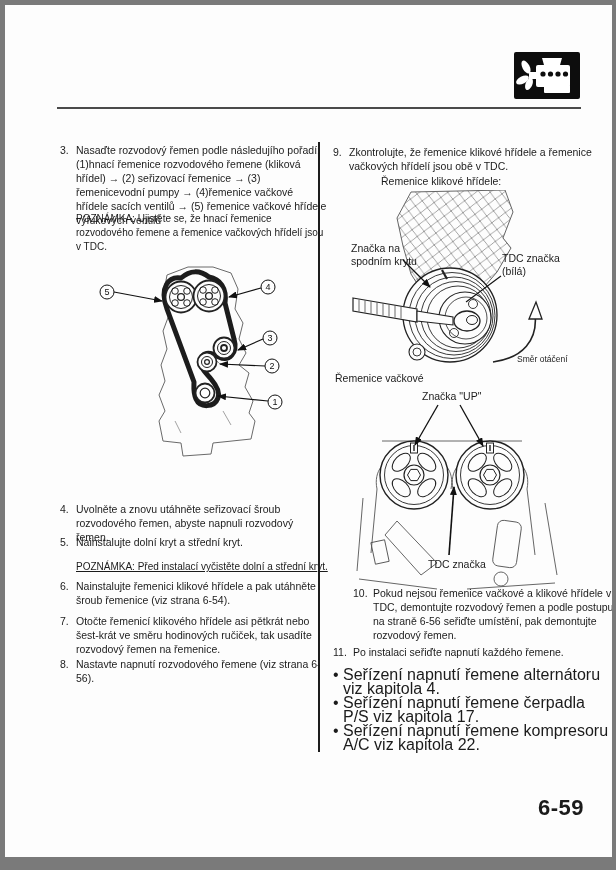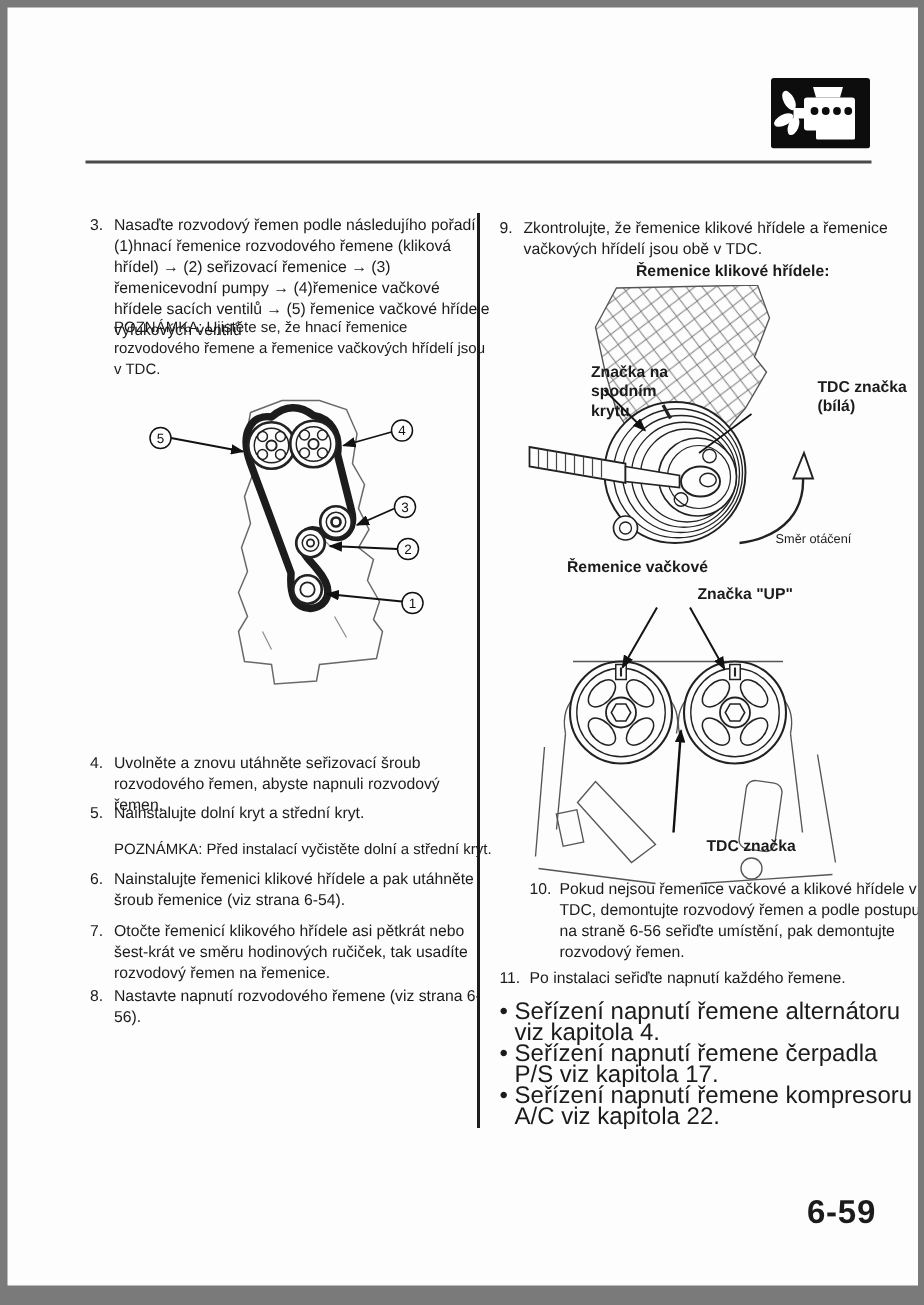--- a/index.html
+++ b/index.html
@@ -11,21 +11,21 @@
     font-family:"Liberation Sans","DejaVu Sans",sans-serif;
     color:#1b1b1b;overflow:hidden;
   }
   .abs{position:absolute;}
   .txt{font-size:10.5px;line-height:14px;}
   .step{display:flex;}
   .step .num{flex:0 0 16px;}
   .step .num.w20{flex:0 0 20px;}
   .step .body{flex:1;}
   .note{font-size:10px;line-height:14px;}
-  .dlabel{font-size:10.5px;line-height:13px;font-weight:bold;margin-left:43px;}
+  .dlabel{font-size:10.5px;line-height:13px;font-weight:normal;}
   .rule{background:#4a4a4a;}
   .divider{background:#1d1d1d;}
   .pagenum{font-size:22px;font-weight:bold;letter-spacing:.5px;}
   svg{display:block;}
   .bullets div{margin-bottom:0;}
   .bullet{padding-left:10px;text-indent:-10px;font-size:16px;line-height:14px;}
 </style>
 </head>
 <body>
 
@@ -134,21 +134,21 @@
   <div class="abs txt step" style="left:55px;top:497px;width:268px;">
     <span class="num">4.</span>
     <span class="body">Uvolněte a znovu utáhněte seřizovací šroub rozvodového řemen, abyste napnuli rozvodový řemen.</span>
   </div>
 
   <div class="abs txt step" style="left:55px;top:530px;width:268px;">
     <span class="num">5.</span>
     <span class="body">Nainstalujte dolní kryt a střední kryt.</span>
   </div>
 
-  <div class="abs note" style="left:71px;top:555px;width:252px;">POZNÁMKA: Před instalací vyčistěte dolní a střední kryt.</div>
+  <div class="abs note" style="left:71px;top:555px;width:252px;text-decoration:underline;">POZNÁMKA: Před instalací vyčistěte dolní a střední kryt.</div>
 
   <div class="abs txt step" style="left:55px;top:574px;width:268px;">
     <span class="num">6.</span>
     <span class="body">Nainstalujte řemenici klikové hřídele a pak utáhněte šroub řemenice (viz strana 6-54).</span>
   </div>
 
   <div class="abs txt step" style="left:55px;top:609px;width:268px;">
     <span class="num">7.</span>
     <span class="body">Otočte řemenicí klikového hřídele asi pětkrát nebo šest-krát ve směru hodinových ručiček, tak usadíte rozvodový řemen  na řemenice.</span>
   </div>

